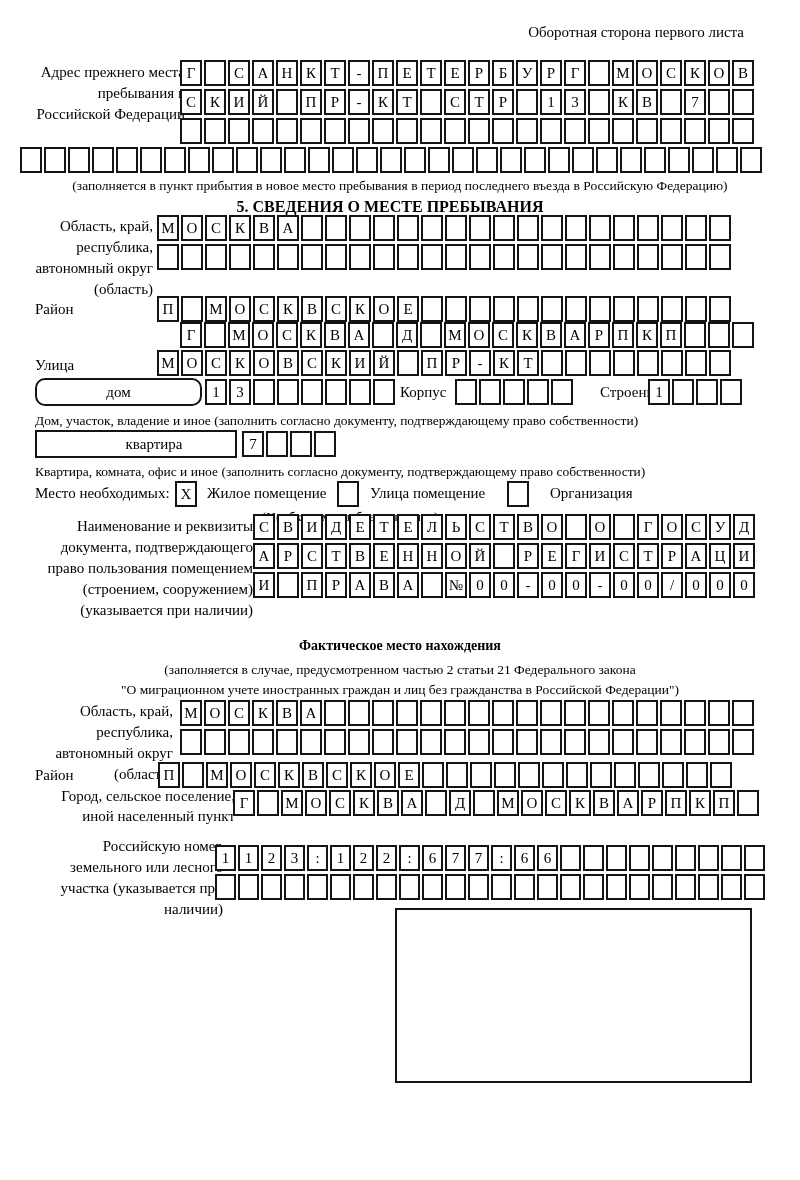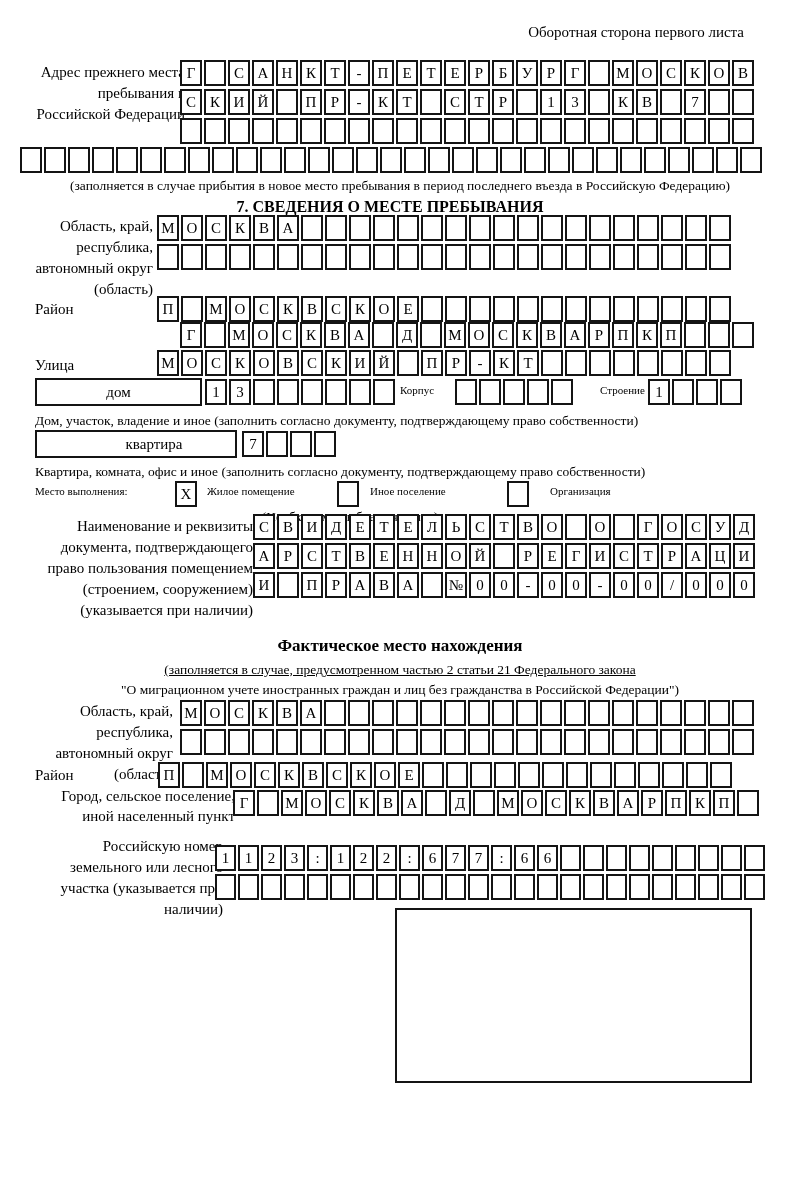--- a/index.html
+++ b/index.html
@@ -24,78 +24,78 @@
   .bigbox {
     position:absolute; box-sizing:border-box; height:28px;
     border:2px solid #141414; background:#fff;
     display:flex; align-items:center; justify-content:center;
     font-size:15px;
   }
   .stamp {
     position:absolute; box-sizing:border-box;
     border:2px solid #141414; background:#fff;
   }
-  .inline-label { position:absolute; font-size:11px; }
+  .inline-label { position:absolute; font-size:15px; }
 </style>
 </head>
 <body>
 
 <div class="page">
 
   <div class="label" style="top:22px; right:56px;">Оборотная сторона первого листа</div>
 
   <div class="label" style="left:35px; top:62px; width:150px;">Адрес прежнего места пребывания в Российской Федерации</div>
   <div class="strip" style="left:180px; top:60px;"><span class="cell">Г</span><span class="cell"></span><span class="cell">С</span><span class="cell">А</span><span class="cell">Н</span><span class="cell">К</span><span class="cell">Т</span><span class="cell">-</span><span class="cell">П</span><span class="cell">Е</span><span class="cell">Т</span><span class="cell">Е</span><span class="cell">Р</span><span class="cell">Б</span><span class="cell">У</span><span class="cell">Р</span><span class="cell">Г</span><span class="cell"></span><span class="cell">М</span><span class="cell">О</span><span class="cell">С</span><span class="cell">К</span><span class="cell">О</span><span class="cell">В</span></div>
   <div class="strip" style="left:180px; top:89px;"><span class="cell">С</span><span class="cell">К</span><span class="cell">И</span><span class="cell">Й</span><span class="cell"></span><span class="cell">П</span><span class="cell">Р</span><span class="cell">-</span><span class="cell">К</span><span class="cell">Т</span><span class="cell"></span><span class="cell">С</span><span class="cell">Т</span><span class="cell">Р</span><span class="cell"></span><span class="cell">1</span><span class="cell">3</span><span class="cell"></span><span class="cell">К</span><span class="cell">В</span><span class="cell"></span><span class="cell">7</span><span class="cell"></span><span class="cell"></span></div>
   <div class="strip" style="left:180px; top:118px;"><span class="cell"></span><span class="cell"></span><span class="cell"></span><span class="cell"></span><span class="cell"></span><span class="cell"></span><span class="cell"></span><span class="cell"></span><span class="cell"></span><span class="cell"></span><span class="cell"></span><span class="cell"></span><span class="cell"></span><span class="cell"></span><span class="cell"></span><span class="cell"></span><span class="cell"></span><span class="cell"></span><span class="cell"></span><span class="cell"></span><span class="cell"></span><span class="cell"></span><span class="cell"></span><span class="cell"></span></div>
   <div class="strip" style="left:20px; top:147px;"><span class="cell"></span><span class="cell"></span><span class="cell"></span><span class="cell"></span><span class="cell"></span><span class="cell"></span><span class="cell"></span><span class="cell"></span><span class="cell"></span><span class="cell"></span><span class="cell"></span><span class="cell"></span><span class="cell"></span><span class="cell"></span><span class="cell"></span><span class="cell"></span><span class="cell"></span><span class="cell"></span><span class="cell"></span><span class="cell"></span><span class="cell"></span><span class="cell"></span><span class="cell"></span><span class="cell"></span><span class="cell"></span><span class="cell"></span><span class="cell"></span><span class="cell"></span><span class="cell"></span><span class="cell"></span><span class="cell"></span></div>
-  <div class="caption center" style="left:0; top:177px; width:800px;">(заполняется в случае прибытия в новое место пребывания в период последнего въезда в Российскую Федерацию)</div>
+  <div class="caption center" style="left:0; top:177px; width:800px;">(заполняется в пункт прибытия в новое место пребывания в период последнего въезда в Российскую Федерацию)</div>
 
-  <div class="label bold center" style="left:0; top:196px; width:780px; font-size:16px;">7. СВЕДЕНИЯ О МЕСТЕ ПРЕБЫВАНИЯ</div>
+  <div class="label bold center" style="left:0; top:196px; width:780px; font-size:16px;">5. СВЕДЕНИЯ О МЕСТЕ ПРЕБЫВАНИЯ</div>
 
   <div class="label" style="left:35px; top:216px; width:118px;">Область, край, республика, автономный округ (область)</div>
   <div class="strip" style="left:157px; top:215px;"><span class="cell">М</span><span class="cell">О</span><span class="cell">С</span><span class="cell">К</span><span class="cell">В</span><span class="cell">А</span><span class="cell"></span><span class="cell"></span><span class="cell"></span><span class="cell"></span><span class="cell"></span><span class="cell"></span><span class="cell"></span><span class="cell"></span><span class="cell"></span><span class="cell"></span><span class="cell"></span><span class="cell"></span><span class="cell"></span><span class="cell"></span><span class="cell"></span><span class="cell"></span><span class="cell"></span><span class="cell"></span></div>
   <div class="strip" style="left:157px; top:244px;"><span class="cell"></span><span class="cell"></span><span class="cell"></span><span class="cell"></span><span class="cell"></span><span class="cell"></span><span class="cell"></span><span class="cell"></span><span class="cell"></span><span class="cell"></span><span class="cell"></span><span class="cell"></span><span class="cell"></span><span class="cell"></span><span class="cell"></span><span class="cell"></span><span class="cell"></span><span class="cell"></span><span class="cell"></span><span class="cell"></span><span class="cell"></span><span class="cell"></span><span class="cell"></span><span class="cell"></span></div>
 
   <div class="label" style="left:35px; top:299px;">Район</div>
   <div class="strip" style="left:157px; top:296px;"><span class="cell">П</span><span class="cell"></span><span class="cell">М</span><span class="cell">О</span><span class="cell">С</span><span class="cell">К</span><span class="cell">В</span><span class="cell">С</span><span class="cell">К</span><span class="cell">О</span><span class="cell">Е</span><span class="cell"></span><span class="cell"></span><span class="cell"></span><span class="cell"></span><span class="cell"></span><span class="cell"></span><span class="cell"></span><span class="cell"></span><span class="cell"></span><span class="cell"></span><span class="cell"></span><span class="cell"></span><span class="cell"></span></div>
 
   <div class="strip" style="left:180px; top:322px;"><span class="cell">Г</span><span class="cell"></span><span class="cell">М</span><span class="cell">О</span><span class="cell">С</span><span class="cell">К</span><span class="cell">В</span><span class="cell">А</span><span class="cell"></span><span class="cell">Д</span><span class="cell"></span><span class="cell">М</span><span class="cell">О</span><span class="cell">С</span><span class="cell">К</span><span class="cell">В</span><span class="cell">А</span><span class="cell">Р</span><span class="cell">П</span><span class="cell">К</span><span class="cell">П</span><span class="cell"></span><span class="cell"></span><span class="cell"></span></div>
 
   <div class="label" style="left:35px; top:355px;">Улица</div>
   <div class="strip" style="left:157px; top:350px;"><span class="cell">М</span><span class="cell">О</span><span class="cell">С</span><span class="cell">К</span><span class="cell">О</span><span class="cell">В</span><span class="cell">С</span><span class="cell">К</span><span class="cell">И</span><span class="cell">Й</span><span class="cell"></span><span class="cell">П</span><span class="cell">Р</span><span class="cell">-</span><span class="cell">К</span><span class="cell">Т</span><span class="cell"></span><span class="cell"></span><span class="cell"></span><span class="cell"></span><span class="cell"></span><span class="cell"></span><span class="cell"></span><span class="cell"></span></div>
 
-  <div class="bigbox" style="left:35px; top:378px; width:167px;">дом</div>
+  <div class="bigbox" style="left:35px; top:378px; width:167px;border-radius:10px;">дом</div>
   <div class="strip" style="left:205px; top:379px;"><span class="cell">1</span><span class="cell">3</span><span class="cell"></span><span class="cell"></span><span class="cell"></span><span class="cell"></span><span class="cell"></span><span class="cell"></span></div>
   <div class="inline-label" style="left:400px; top:384px;">Корпус</div>
   <div class="strip" style="left:455px; top:379px;"><span class="cell"></span><span class="cell"></span><span class="cell"></span><span class="cell"></span><span class="cell"></span></div>
   <div class="inline-label" style="left:600px; top:384px;">Строение</div>
   <div class="strip" style="left:648px; top:379px;"><span class="cell">1</span><span class="cell"></span><span class="cell"></span><span class="cell"></span></div>
   <div class="caption" style="left:35px; top:412px;">Дом, участок, владение и иное (заполнить согласно документу, подтверждающему право собственности)</div>
 
   <div class="bigbox" style="left:35px; top:430px; width:202px;padding-left:36px;">квартира</div>
   <div class="strip" style="left:242px; top:431px;"><span class="cell">7</span><span class="cell"></span><span class="cell"></span><span class="cell"></span></div>
   <div class="caption" style="left:35px; top:463px;">Квартира, комната, офис и иное (заполнить согласно документу, подтверждающему право собственности)</div>
 
-  <div class="inline-label" style="left:35px; top:485px;">Место выполнения:</div>
+  <div class="inline-label" style="left:35px; top:485px;">Место необходимых:</div>
   <div class="strip" style="left:175px; top:481px;"><span class="cell">X</span></div>
   <div class="inline-label" style="left:207px; top:485px;">Жилое помещение</div>
   <div class="strip" style="left:337px; top:481px;"><span class="cell"></span></div>
-  <div class="inline-label" style="left:370px; top:485px;">Иное поселение</div>
+  <div class="inline-label" style="left:370px; top:485px;">Улица помещение</div>
   <div class="strip" style="left:507px; top:481px;"><span class="cell"></span></div>
   <div class="inline-label" style="left:550px; top:485px;">Организация</div>
   <div class="caption center" style="left:100px; top:508px; width:500px;">(Необходимо выбрать нужное)</div>
 
   <div class="label" style="left:35px; top:516px; width:218px;">Наименование и реквизиты документа, подтверждающего право пользования помещением (строением, сооружением) (указывается при наличии)</div>
   <div class="strip" style="left:253px; top:514px;"><span class="cell">С</span><span class="cell">В</span><span class="cell">И</span><span class="cell">Д</span><span class="cell">Е</span><span class="cell">Т</span><span class="cell">Е</span><span class="cell">Л</span><span class="cell">Ь</span><span class="cell">С</span><span class="cell">Т</span><span class="cell">В</span><span class="cell">О</span><span class="cell"></span><span class="cell">О</span><span class="cell"></span><span class="cell">Г</span><span class="cell">О</span><span class="cell">С</span><span class="cell">У</span><span class="cell">Д</span></div>
   <div class="strip" style="left:253px; top:543px;"><span class="cell">А</span><span class="cell">Р</span><span class="cell">С</span><span class="cell">Т</span><span class="cell">В</span><span class="cell">Е</span><span class="cell">Н</span><span class="cell">Н</span><span class="cell">О</span><span class="cell">Й</span><span class="cell"></span><span class="cell">Р</span><span class="cell">Е</span><span class="cell">Г</span><span class="cell">И</span><span class="cell">С</span><span class="cell">Т</span><span class="cell">Р</span><span class="cell">А</span><span class="cell">Ц</span><span class="cell">И</span></div>
   <div class="strip" style="left:253px; top:572px;"><span class="cell">И</span><span class="cell"></span><span class="cell">П</span><span class="cell">Р</span><span class="cell">А</span><span class="cell">В</span><span class="cell">А</span><span class="cell"></span><span class="cell">№</span><span class="cell">0</span><span class="cell">0</span><span class="cell">-</span><span class="cell">0</span><span class="cell">0</span><span class="cell">-</span><span class="cell">0</span><span class="cell">0</span><span class="cell">/</span><span class="cell">0</span><span class="cell">0</span><span class="cell">0</span></div>
 
-  <div class="label bold center" style="left:0; top:635px; width:800px; font-size:17px;">Фактическое место нахождения</div>
-  <div class="caption center" style="left:0; top:661px; width:800px;text-decoration:underline;">(заполняется в случае, предусмотренном частью 2 статьи 21 Федерального закона</div>
+  <div class="label bold center" style="left:0; top:635px; width:800px; font-size:14px;">Фактическое место нахождения</div>
+  <div class="caption center" style="left:0; top:661px; width:800px;">(заполняется в случае, предусмотренном частью 2 статьи 21 Федерального закона</div>
   <div class="caption center" style="left:0; top:681px; width:800px;">"О миграционном учете иностранных граждан и лиц без гражданства в Российской Федерации")</div>
 
   <div class="label" style="left:35px; top:701px; width:138px;">Область, край, республика, автономный округ (область)</div>
   <div class="strip" style="left:180px; top:700px;"><span class="cell">М</span><span class="cell">О</span><span class="cell">С</span><span class="cell">К</span><span class="cell">В</span><span class="cell">А</span><span class="cell"></span><span class="cell"></span><span class="cell"></span><span class="cell"></span><span class="cell"></span><span class="cell"></span><span class="cell"></span><span class="cell"></span><span class="cell"></span><span class="cell"></span><span class="cell"></span><span class="cell"></span><span class="cell"></span><span class="cell"></span><span class="cell"></span><span class="cell"></span><span class="cell"></span><span class="cell"></span></div>
   <div class="strip" style="left:180px; top:729px;"><span class="cell"></span><span class="cell"></span><span class="cell"></span><span class="cell"></span><span class="cell"></span><span class="cell"></span><span class="cell"></span><span class="cell"></span><span class="cell"></span><span class="cell"></span><span class="cell"></span><span class="cell"></span><span class="cell"></span><span class="cell"></span><span class="cell"></span><span class="cell"></span><span class="cell"></span><span class="cell"></span><span class="cell"></span><span class="cell"></span><span class="cell"></span><span class="cell"></span><span class="cell"></span><span class="cell"></span></div>
 
   <div class="label" style="left:35px; top:765px;">Район</div>
   <div class="strip" style="left:158px; top:762px;"><span class="cell">П</span><span class="cell"></span><span class="cell">М</span><span class="cell">О</span><span class="cell">С</span><span class="cell">К</span><span class="cell">В</span><span class="cell">С</span><span class="cell">К</span><span class="cell">О</span><span class="cell">Е</span><span class="cell"></span><span class="cell"></span><span class="cell"></span><span class="cell"></span><span class="cell"></span><span class="cell"></span><span class="cell"></span><span class="cell"></span><span class="cell"></span><span class="cell"></span><span class="cell"></span><span class="cell"></span><span class="cell"></span></div>
 
   <div class="label" style="left:35px; top:786px; width:200px; line-height:20px;">Город, сельское поселение, иной населенный пункт</div>

